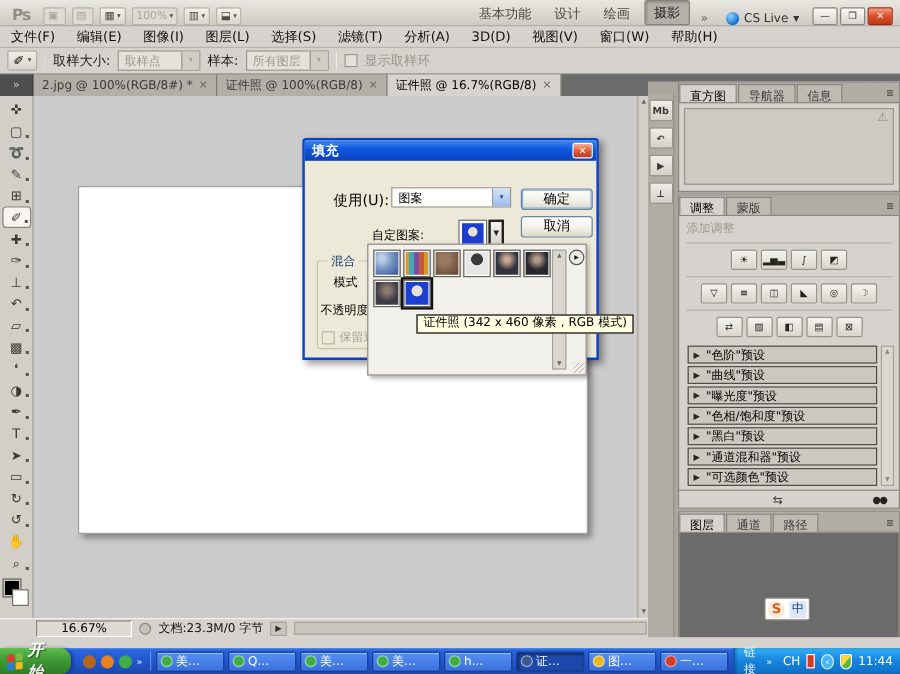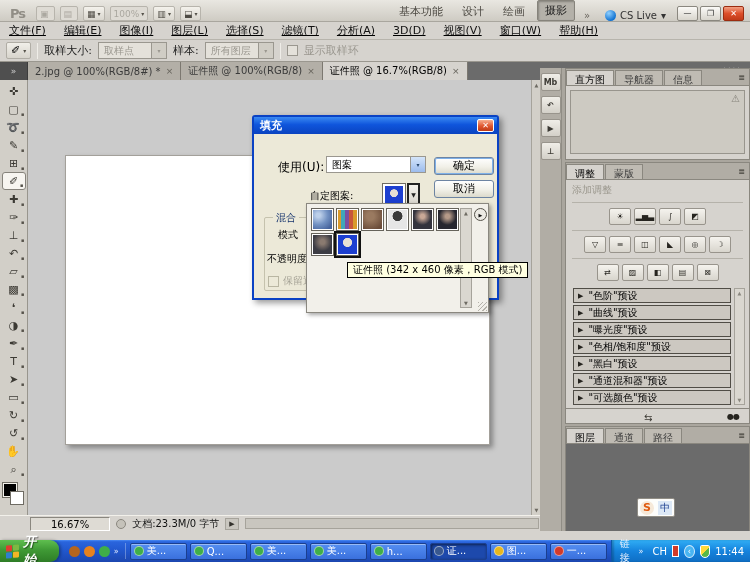--- a/index.html
+++ b/index.html
@@ -23,21 +23,21 @@
   .ws-more { color:#6b6860; font-size:10px; padding:0 4px; }
   #cslive { display:flex; align-items:center; gap:4px; font-size:10px; color:#333; padding:0 6px; }
   .cs-dot { width:11px; height:11px; border-radius:50%; background:radial-gradient(circle at 35% 30%,#8fd0ff,#1273d2 70%); display:inline-block; }
   .winbtns { display:flex; gap:2px; padding-right:2px; }
   .winbtn { width:21px; height:15px; border:1px solid #8a877f; border-radius:2px;
     background:linear-gradient(#fbfaf7,#d8d5cd); font-size:8px; line-height:13px; text-align:center; color:#3a3a3a; }
   .winbtn.close { background:linear-gradient(#f2a083,#dd4f2a 50%,#c03a18); color:#fff; border-color:#9b2c10; }
 
   
   #menubar { position:absolute; left:0; top:22px; width:750px; height:18px; background:#d6d3ce;
-    border-bottom:1px solid #b7b4ac; display:flex; align-items:center;text-decoration:underline; }
+    border-bottom:1px solid #b7b4ac; display:flex; align-items:center; }
   .menu-item { padding:2px 9px; font-size:11px; color:#111; }
 
   
   #optionsbar { position:absolute; left:0; top:40px; width:750px; height:22px; background:#d6d3ce;
     border-bottom:1px solid #9a978f; display:flex; align-items:center; gap:6px; padding:0 6px; }
   .opt-sep { width:1px; height:16px; background:#aaa79f; border-right:1px solid #efede8; }
   .tool-badge { display:flex; align-items:center; gap:3px; border:1px solid #b0ada5;
     background:linear-gradient(#f1efe9,#d7d4cc); padding:1px 4px; border-radius:2px; height:17px; }
   .opt-label { font-size:11px; color:#1c1c1c; }
   .combo { display:flex; align-items:center; height:17px; border:1px solid #9a978f; background:#fff; font-size:10px; }
@@ -85,21 +85,21 @@
     border-top:1px solid #f2f0ea; display:flex; align-items:center; gap:6px; padding-left:30px; font-size:10px; }
   #zoom-field { border:1px solid; border-color:#8a877f #fff #fff #8a877f; padding:0 20px; height:14px; line-height:13px; background:#dedbd4; }
   .status-ico { width:10px; height:10px; border:1px solid #8a877f; border-radius:50%; background:#c5c2ba; }
   #doc-info { color:#111; }
   .sb-arrow { font-size:7px; color:#33312c; border:1px solid #a6a39b; background:#c9c6bf; padding:0 3px; height:12px; line-height:11px; }
   #hscroll { flex:1; height:11px; background:#c9c6bf; border:1px solid #a6a39b; margin-right:2px; }
   #bottomstrip { position:absolute; left:0; top:531px; width:750px; height:9px; background:#d6d3ce; z-index:5; }
 
   
   #dock { position:absolute; left:540px; top:68px; width:210px; height:466px; background:#aaa69e; }
-  #strip { position:absolute; left:0; top:0; width:22px; height:100%; background:#b1ada5; border-right:1px solid #908d85; }
+  #strip { position:absolute; left:0; top:10px; width:22px; height:100%; background:#b1ada5; border-right:1px solid #908d85; }
   .strip-ico { width:20px; height:18px; margin:5px auto; border:1px solid #98948c; border-radius:2px;
     background:linear-gradient(#f0eee8,#d3d0c8); font-size:8px; font-weight:bold; color:#3c3a34;
     display:flex; align-items:center; justify-content:center; }
   .panel { position:absolute; left:25px; width:185px; background:#d6d3ce; border:1px solid #8a877f; }
   .ptabs { display:flex; background:#b1ada5; height:17px; position:relative; border-bottom:1px solid #8a877f; }
   .ptab { padding:2px 8px; font-size:10px; background:#bfbbb3; border:1px solid #8a877f; border-bottom:none; color:#3a3a3a; margin:1px 1px 0 0; white-space:nowrap; }
   .ptab.active { background:#d6d3ce; color:#000; }
   .pmenu { position:absolute; right:4px; top:4px; font-size:8px; color:#44423c; }
   #histo-panel { top:0; height:92px; }
   #histo-body { margin:4px; height:64px; background:#cdcac2; border:1px solid #98958d; position:relative; }

